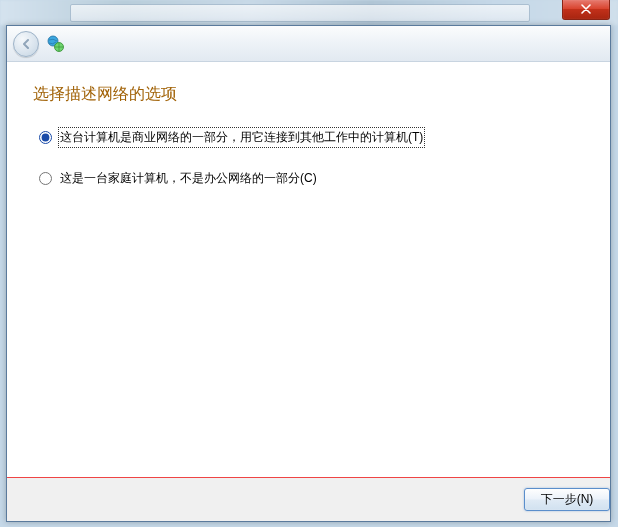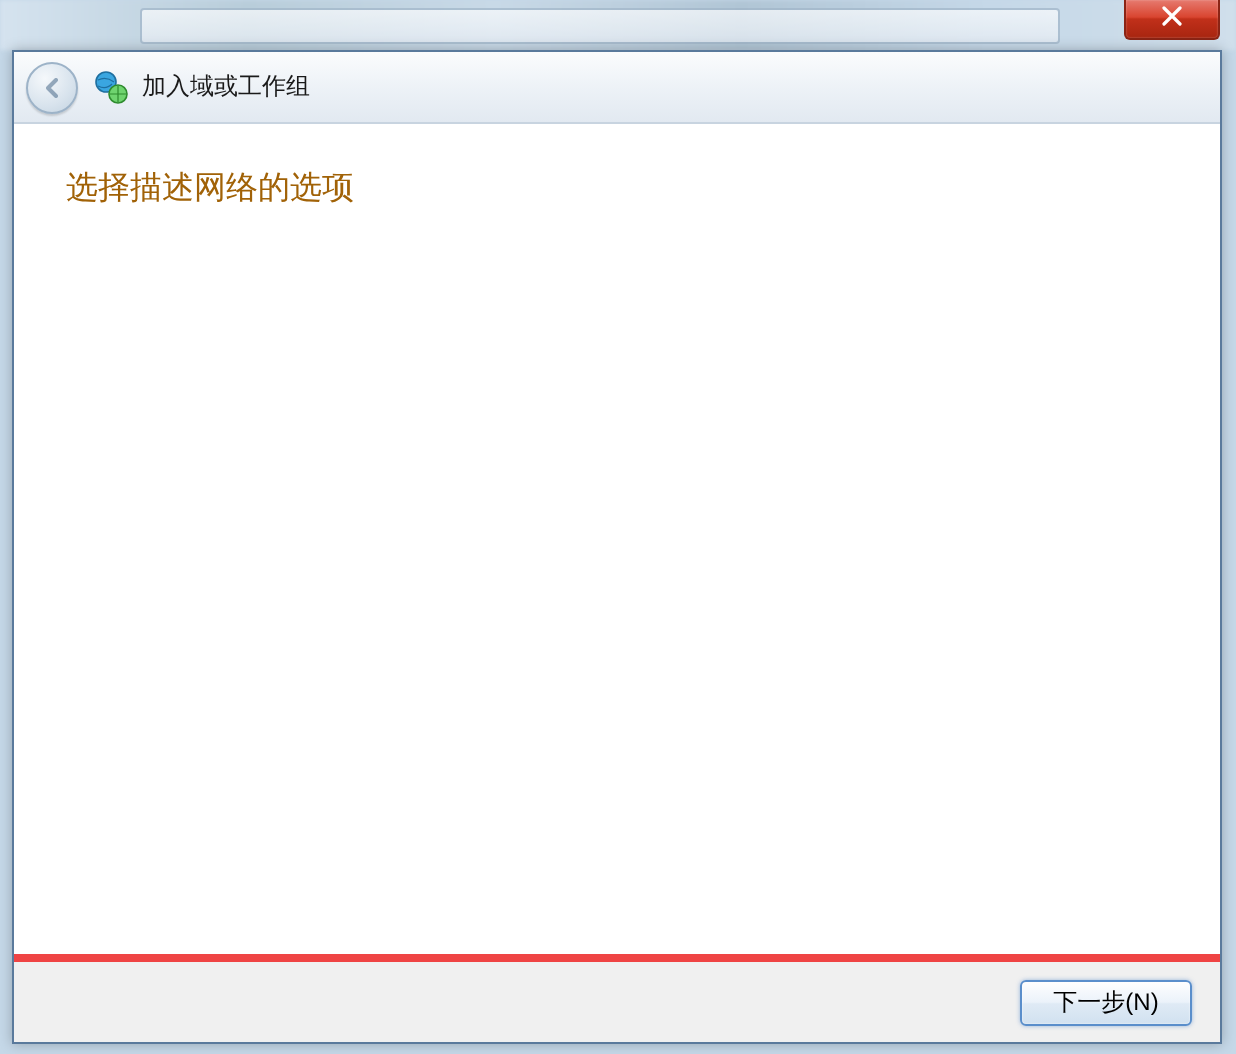--- a/index.html
+++ b/index.html
@@ -134,25 +134,24 @@
       color: #000;
       cursor: pointer;
     }
     .radio-option.selected .radio-label {
       outline: 1px dotted #333;
       outline-offset: 1px;
     }
     .wizard-footer {
       height: 44px;
       background: #f0f0f0;
-      border-top: 4px solid #ef4444;
+      border-top: 1px solid #ef4444;
       display: flex;
       align-items: center;
       justify-content: flex-end;
-      padding-right: 14px;
       gap: 8px;
     }
     .wiz-btn {
       min-width: 86px;
       height: 23px;
       font-size: 12px;
       color: #000;
       background: linear-gradient(to bottom, #fdfdfd, #e9e9e9 48%, #dedede 52%, #cfcfcf);
       border: 1px solid #8a8a8a;
       border-radius: 3px;
@@ -186,25 +185,37 @@
       </svg>
     </div>
     <div class="wizard-icon">
       <svg width="18" height="18" viewBox="0 0 18 18">
         <circle cx="6" cy="6" r="5" fill="#3aa6e0" stroke="#1e6fa0" stroke-width="0.8"></circle>
         <path d="M2 5 Q6 3 10 6 M2 8 Q6 10 9 7" stroke="#1e6fa0" stroke-width="0.6" fill="none"></path>
         <circle cx="12" cy="12" r="4.5" fill="#6fd46f" stroke="#2e8b2e" stroke-width="0.8"></circle>
         <path d="M12 8 L12 16 M8 12 L16 12" stroke="#2e8b2e" stroke-width="0.6"></path>
       </svg>
     </div>
-    <span class="wizard-title">加入域或工作组</span>
   </div>
 
   <div class="wizard-body">
     <h1 class="page-heading">选择描述网络的选项</h1>
 
+    <div class="radio-group">
+
+      <label class="radio-option selected">
+        <input type="radio" name="nettype" class="radio-input" checked="" style="">
+        <span class="radio-label">这台计算机是商业网络的一部分，用它连接到其他工作中的计算机(T)</span>
+      </label>
+
+      <label class="radio-option">
+        <input type="radio" name="nettype" class="radio-input" style="">
+        <span class="radio-label">这是一台家庭计算机，不是办公网络的一部分(C)</span>
+      </label>
+
+    </div>
   </div>
 
   <div class="wizard-footer">
     <button class="wiz-btn default">下一步(N)</button>
   </div>
 
 </div>
 
 </body></html>

